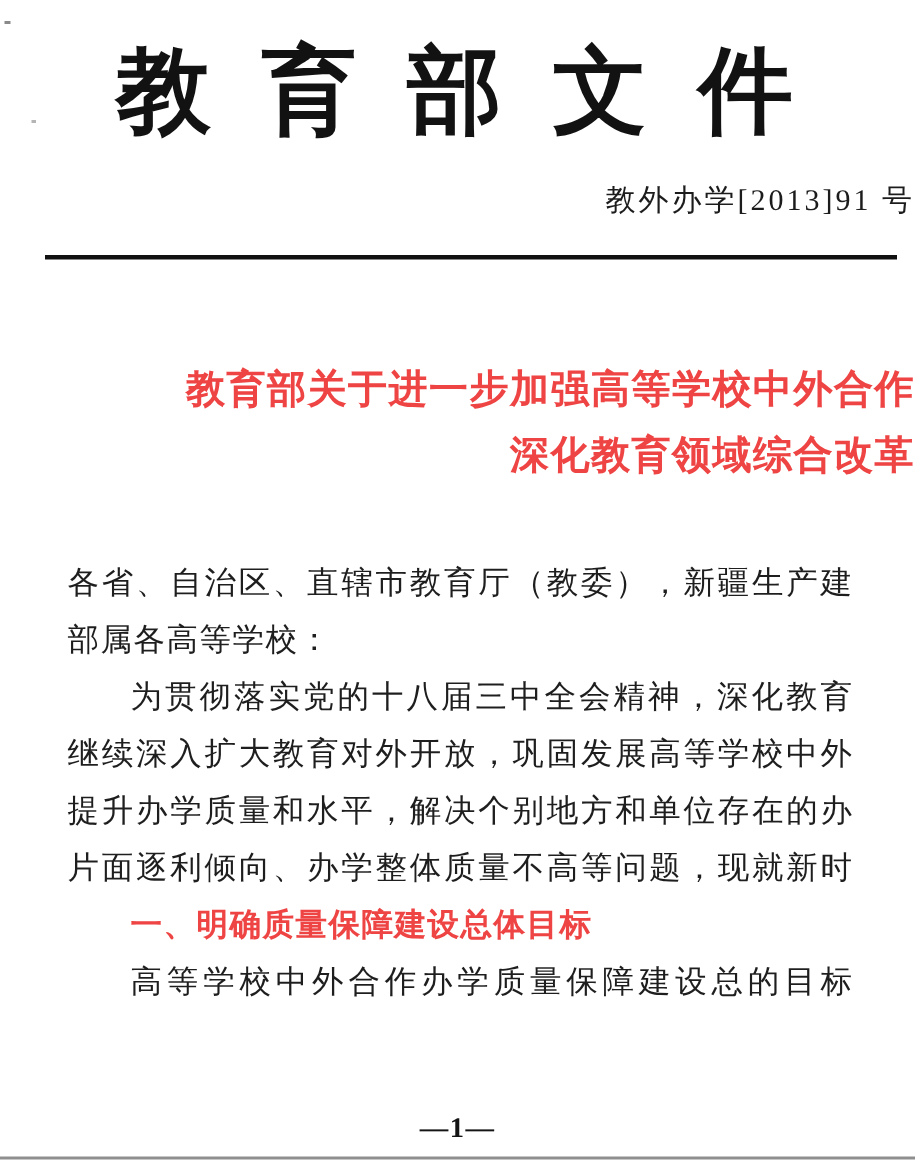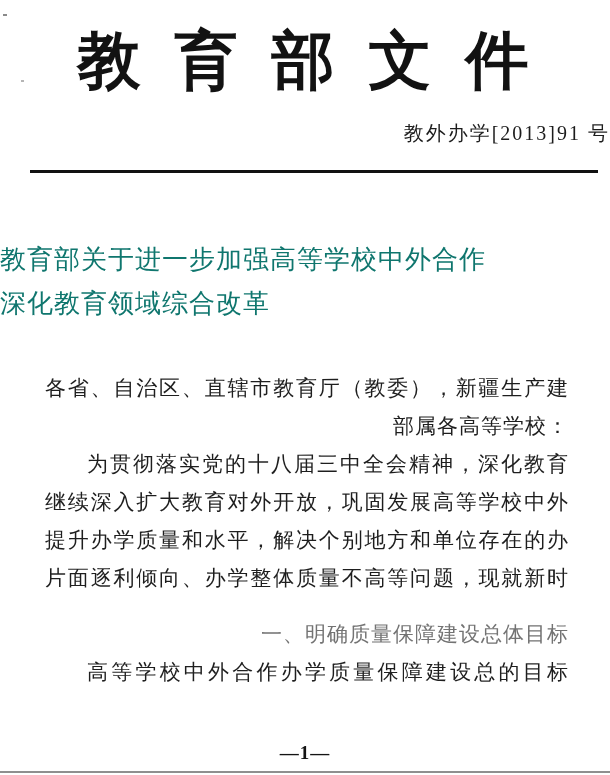--- a/index.html
+++ b/index.html
@@ -46,42 +46,42 @@
     width: 568px;
     height: 3px;
     background: #111111;
   }
   
   .doc-title {
     position: absolute;
     top: 238px;
     left: 0;
     width: 100%;
-    text-align: left;
-    font-weight: normal;
+    text-align: right;
+    font-weight: bold;
     font-size: 26px;
     line-height: 44px;
     letter-spacing: 1px;
-    color: #0f766e;
+    color: #ef4444;
   }
   
   .doc-body {
     position: absolute;
     top: 369px;
     left: 45px;
     width: 524px;
     font-size: 21px;
     line-height: 38px;
     letter-spacing: 1px;
     color: #1e1e1e;
   }
-  .bline { height: 38px; white-space: nowrap; text-align: right; overflow: hidden; }
+  .bline { height: 38px; white-space: nowrap; text-align: left; overflow: hidden; }
   .bline.full { text-align: justify; text-align-last: justify; white-space: normal; }
   .bline.indent { text-indent: 2em; }
-  .bline.heading { font-weight: normal; color: #737373; margin-top: 18px; }
+  .bline.heading { font-weight: bold; color: #ef4444; }
   
   .page-number {
     position: absolute;
     top: 742px;
     left: 0;
     width: 100%;
     text-align: center;
     font-size: 19px;
     font-weight: bold;
     letter-spacing: 1px;

